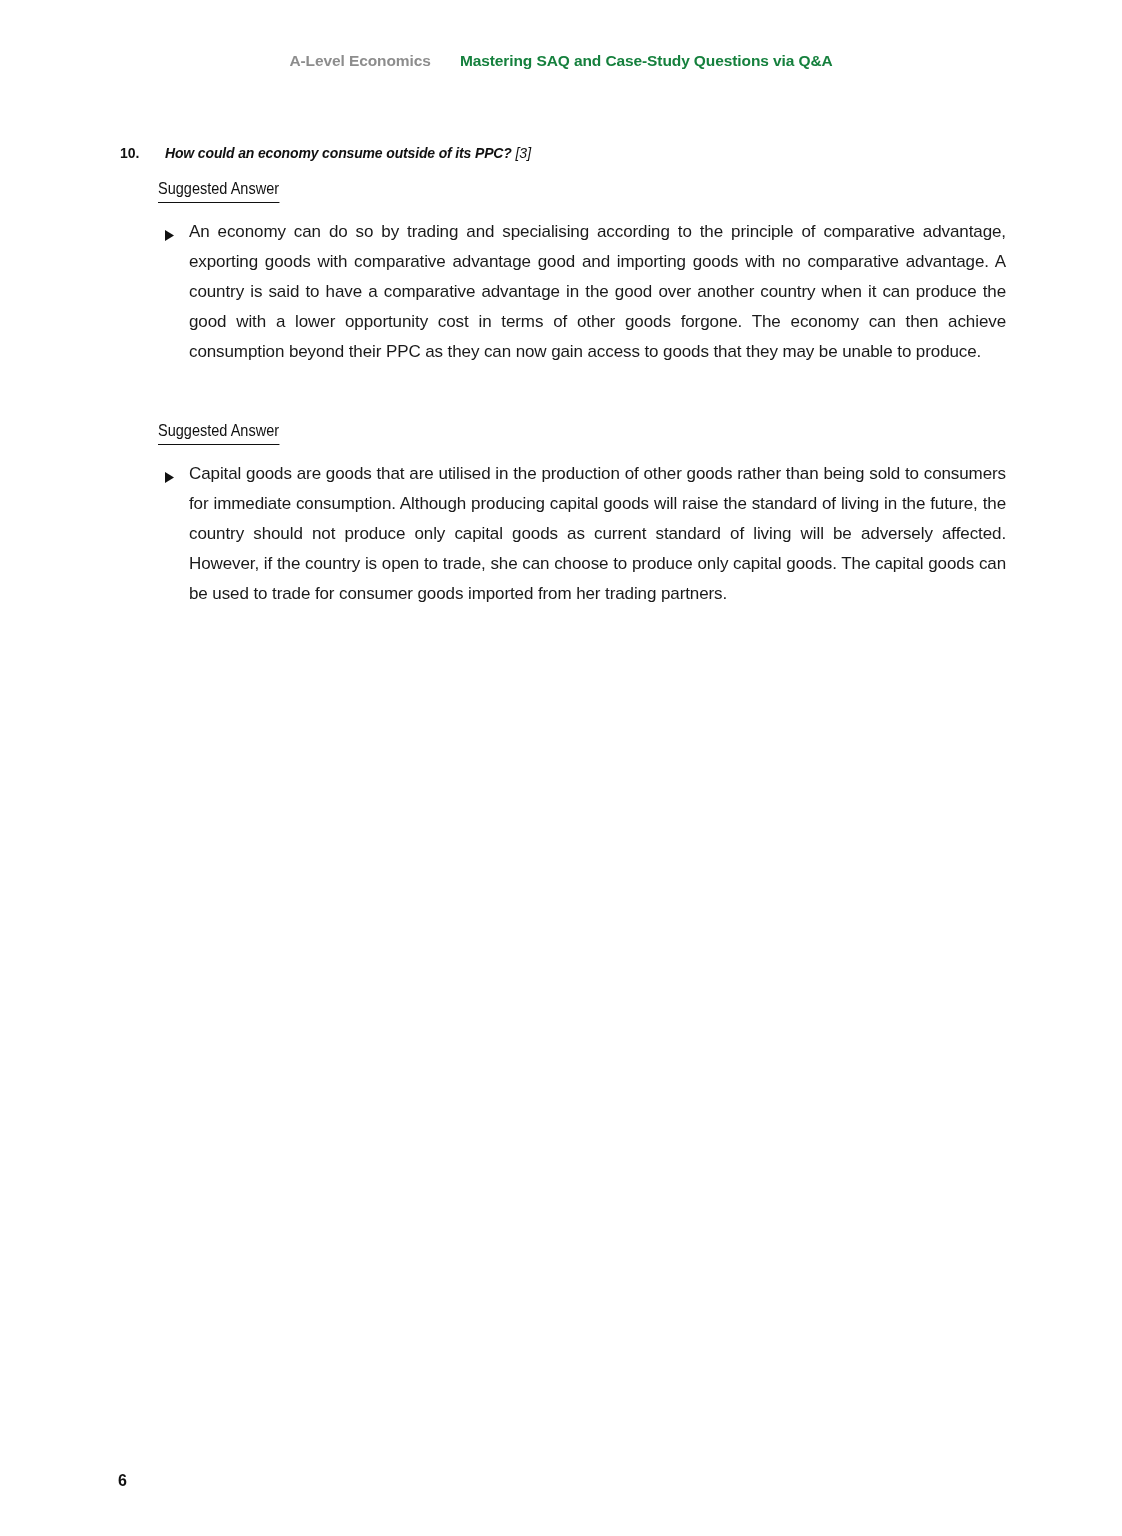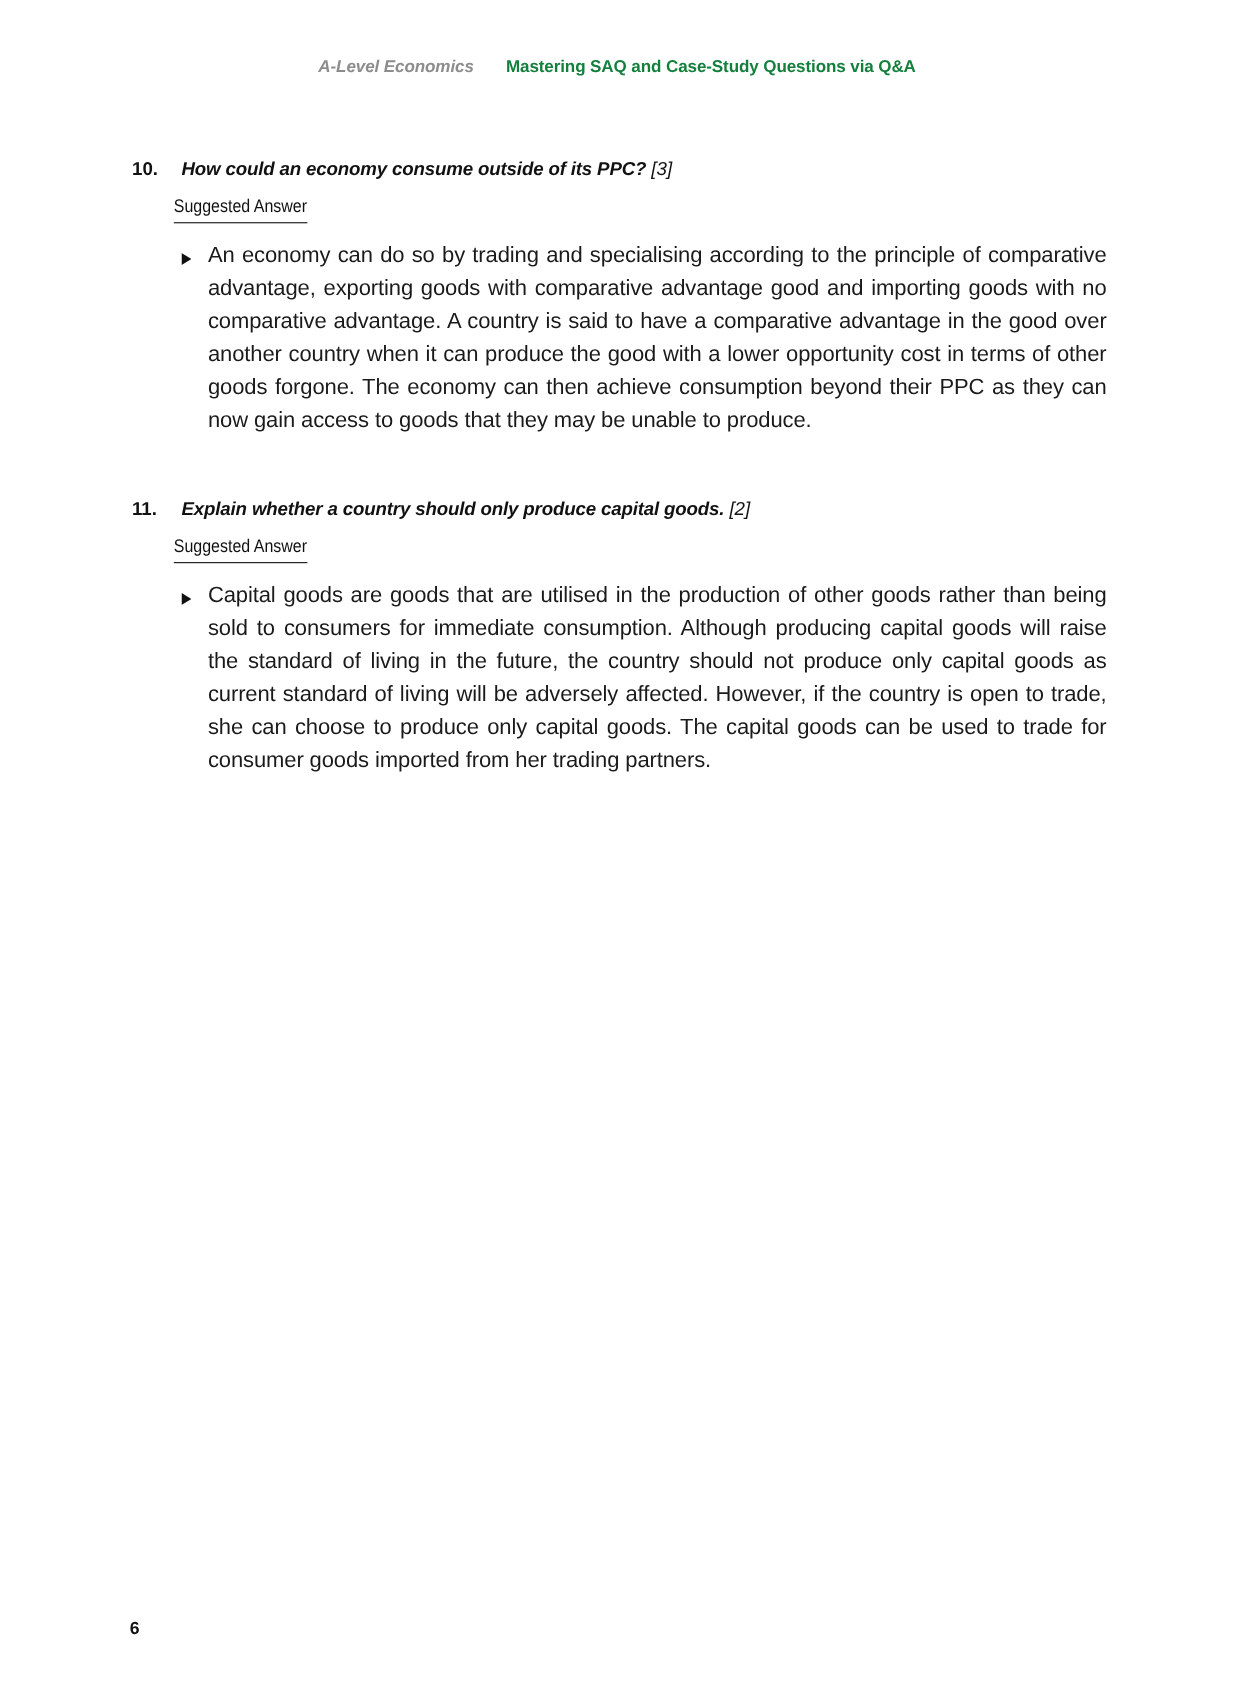--- a/index.html
+++ b/index.html
@@ -27,21 +27,20 @@
     left: 0;
     width: 1122px;
     text-align: center;
     font-size: 15.5px;
     font-weight: bold;
     letter-spacing: -0.1px;
     white-space: nowrap;
   }
   .running-header .hdr-prefix {
     color: #8d8d8d;
-    font-style: italic;
   }
   .running-header .hdr-main {
     color: #15803d;
     margin-left: 25px;
   }
 
   
   .content {
     position: absolute;
     top: 140px;
@@ -50,21 +49,21 @@
   }
   .qblock {
     margin-bottom: 34px;
   }
   .qblock.second {
     margin-top: 52px;
   }
   .qhead {
     display: flex;
     align-items: center;
-    font-size: 17px;
+    font-size: 14px;
     line-height: 27px;
     margin-bottom: 10px;
   }
   .qnum {
     width: 45px;
     flex: 0 0 45px;
     font-weight: bold;
     color: #111111;
   }
   .qtext {
@@ -108,21 +107,21 @@
     color: #111111;
     padding-top: 1px;
   }
   .bullet-mark svg {
     display: block;
     margin-top: 12px;
   }
   .bullet-text {
     flex: 1 1 auto;
     width: 810px;
-    font-size: 20px;
+    font-size: 17px;
     line-height: 30px;
     text-align: justify;
     text-justify: inter-word;
     color: #1a1a1a;
     letter-spacing: -0.1px;
     hyphens: none;
   }
 
   
   .page-number {
@@ -157,24 +156,20 @@
         <span class="bullet-mark">
           <svg width="9" height="11" viewBox="0 0 9 11" aria-hidden="true">
               <polygon points="0,0 9,5.5 0,11" fill="#111111"></polygon>
             </svg>
         </span>
         <span class="bullet-text">An economy can do so by trading and specialising according to the principle of comparative advantage, exporting goods with comparative advantage good and importing goods with no comparative advantage. A country is said to have a comparative advantage in the good over another country when it can produce the good with a lower opportunity cost in terms of other goods forgone. The economy can then achieve consumption beyond their PPC as they can now gain access to goods that they may be unable to produce.</span>
       </div>
     </div>
 
     <div class="qblock second">
-      <div class="qhead">
-        <span class="qnum">11.</span>
-        <span class="qtext"><span>Explain whether a country should only produce capital goods.</span> <span class="qmarks">[2]</span></span>
-      </div>
       <div class="suggested-wrap">
         <span class="suggested">Suggested Answer</span>
       </div>
       <div class="bullet-row">
         <span class="bullet-mark">
           <svg width="9" height="11" viewBox="0 0 9 11" aria-hidden="true">
               <polygon points="0,0 9,5.5 0,11" fill="#111111"></polygon>
             </svg>
         </span>
         <span class="bullet-text">Capital goods are goods that are utilised in the production of other goods rather than being sold to consumers for immediate consumption. Although producing capital goods will raise the standard of living in the future, the country should not produce only capital goods as current standard of living will be adversely affected. However, if the country is open to trade, she can choose to produce only capital goods. The capital goods can be used to trade for consumer goods imported from her trading partners.</span>

